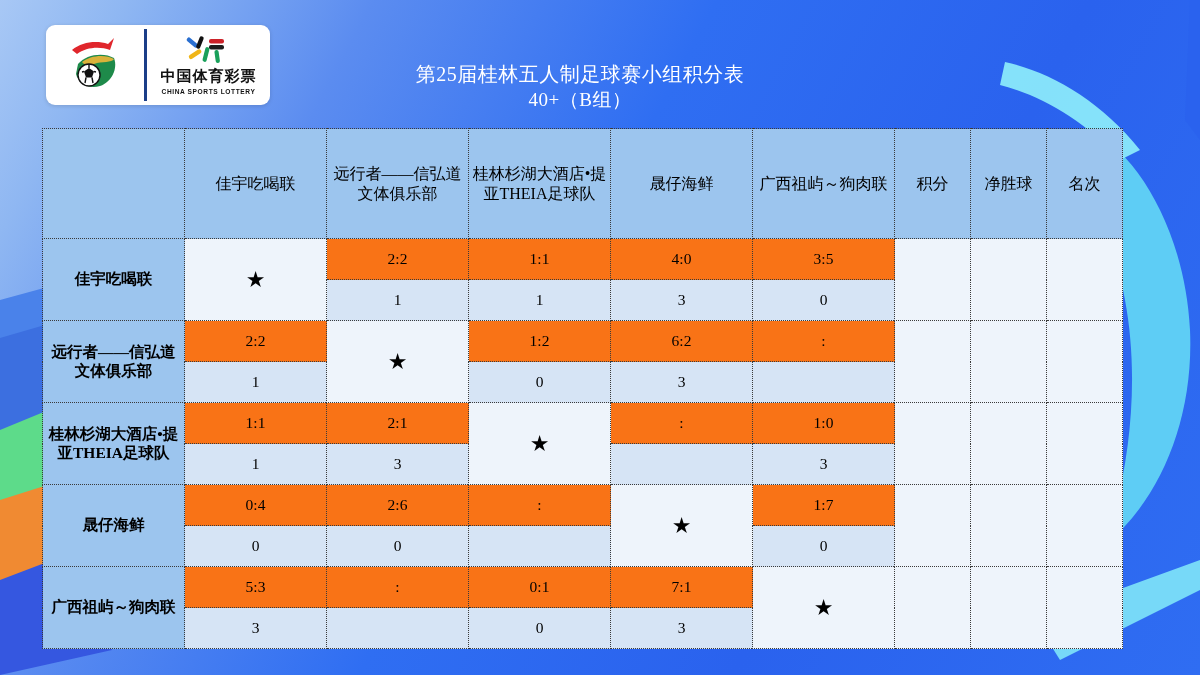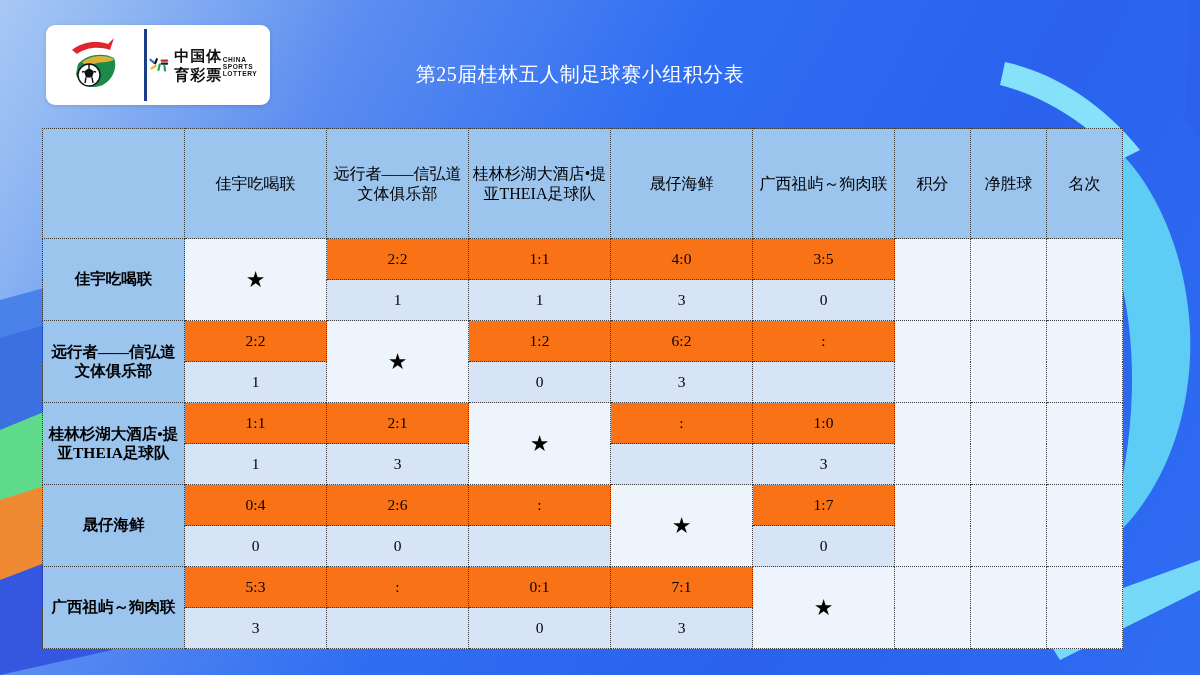--- a/index.html
+++ b/index.html
@@ -35,21 +35,21 @@
     width: 224px; height: 80px;
     background: #ffffff;
     border-radius: 9px;
     display: flex;
     align-items: center;
     box-shadow: 0 1px 4px rgba(0,0,0,.14);
     z-index: 5;
   }
   #logo-left  { width: 98px; display: flex; align-items: center; justify-content: center; }
   #logo-div   { width: 3px; height: 72px; background: #1b3e88; }
-  #logo-right { flex: 1; display: flex; flex-direction: row; align-items: center; justify-content: center; }
+  #logo-right { flex: 1; display: flex; flex-direction: column; align-items: center; justify-content: center; }
   .clt-cn {
     font-family: "Liberation Sans", sans-serif;
     font-weight: bold; font-size: 15px; color: #111;
     letter-spacing: 1px; margin-top: 2px;
   }
   .clt-en {
     font-family: "Liberation Sans", sans-serif;
     font-weight: bold; font-size: 6.6px; color: #111;
     letter-spacing: .6px; margin-top: 2px;
   }
@@ -157,20 +157,21 @@
       <rect x="22" y="12" width="4.2" height="15" rx="2" fill="#19a05a" transform="rotate(14 24 19)"></rect>
       <rect x="33" y="15" width="4.2" height="13" rx="2" fill="#19a05a" transform="rotate(-8 35 21)"></rect>
     </svg>
     <div class="clt-cn">中国体育彩票</div>
     <div class="clt-en">CHINA SPORTS LOTTERY</div>
   </div>
 </div>
 
 <div id="title-block">
   <div id="title-main">第25届桂林五人制足球赛小组积分表</div>
+  <div id="title-sub">40+（B组）</div>
 </div>
 
 <div id="table-wrap">
   <table>
     <colgroup>
       <col class="c-team">
         <col class="c-opp">
         <col class="c-opp">
         <col class="c-opp">
       <col class="c-opp">

